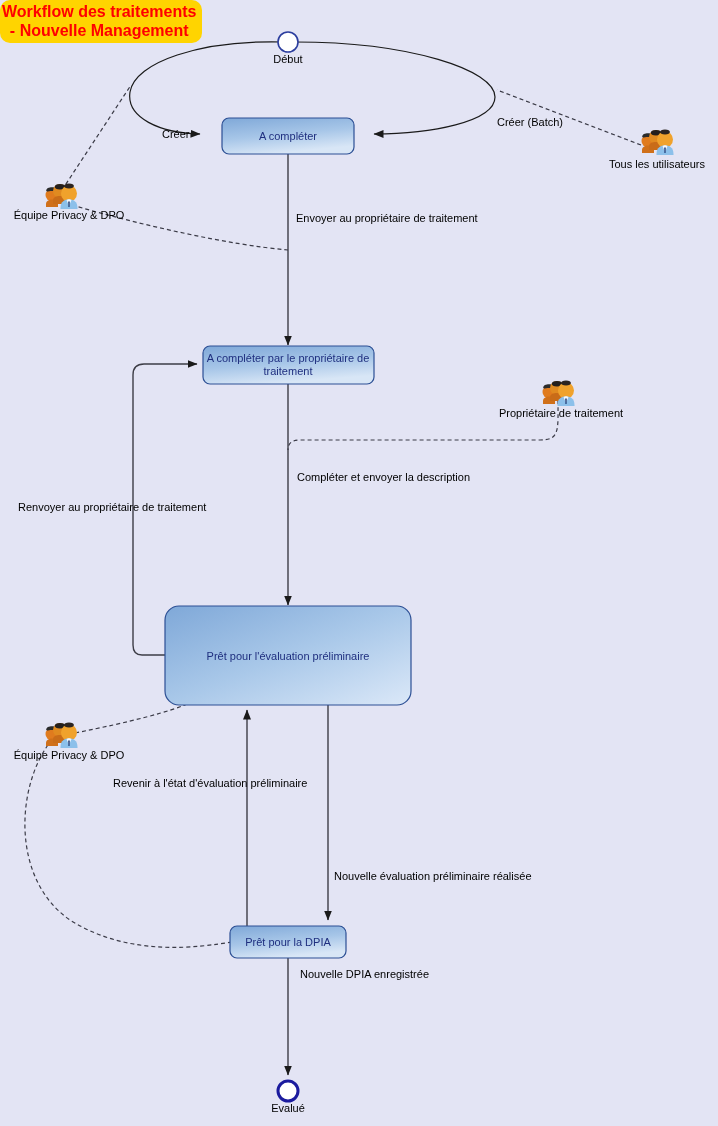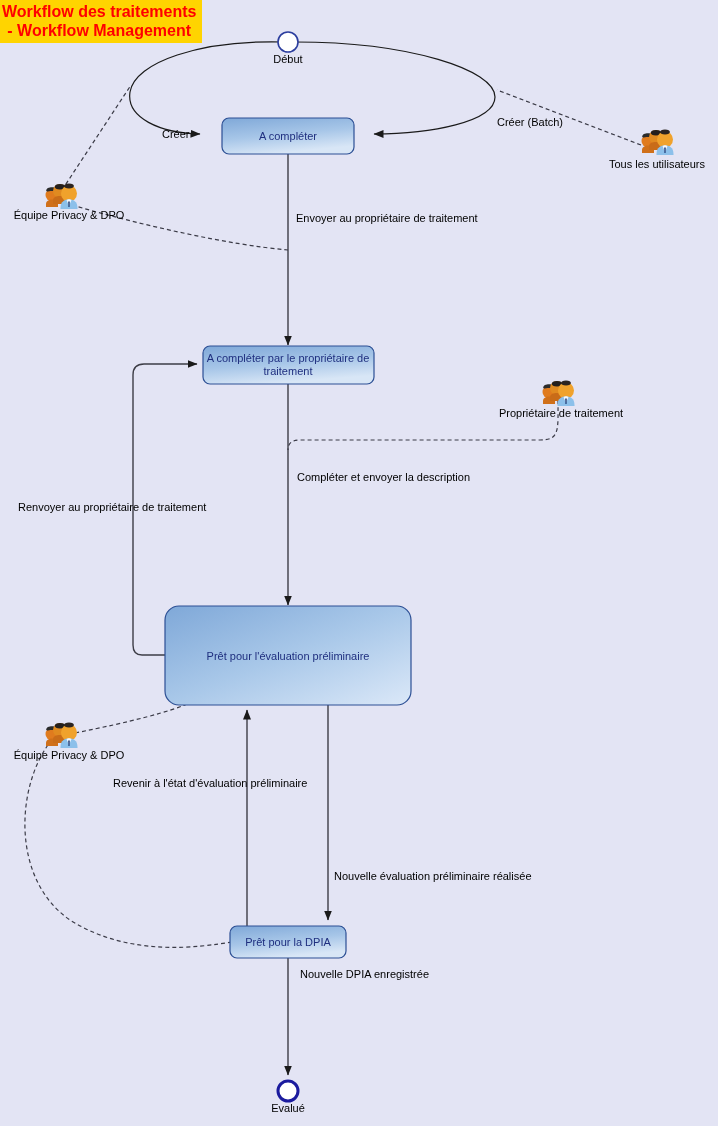--- a/index.html
+++ b/index.html
@@ -30,20 +30,21 @@
     top: 0;
     background: #ffd400;
     color: #ff0000;
     font-size: 16px;
     font-weight: bold;
     line-height: 19px;
     padding: 2px 6px 3px 2px;
     text-align: center;
     white-space: pre;
     font-family: "Liberation Sans", sans-serif;
+    border-radius: 10px;
   }
   .state-label {
     font-family: "Liberation Sans", sans-serif;
     font-size: 11px;
     fill: #1f2f7f;
   }
   .edge-label {
     font-family: "Liberation Sans", sans-serif;
     font-size: 11px;
     fill: #000000;
@@ -210,15 +211,15 @@
 
     <text class="edge-label" x="18" y="511">Renvoyer au propriétaire de traitement</text>
 
     <text class="edge-label" x="113" y="787">Revenir à l'état d'évaluation préliminaire</text>
 
     <text class="edge-label" x="334" y="880">Nouvelle évaluation préliminaire réalisée</text>
 
     <text class="edge-label" x="300" y="978">Nouvelle DPIA enregistrée</text>
   </svg>
 
-  <div class="title-banner"><span>Workflow des traitements</span><br><span>- Workflow Management</span></div>
+  <div class="title-banner"><span>Workflow des traitements</span><br><span>- Nouvelle Management</span></div>
 
 </div>
 
 </body></html>

